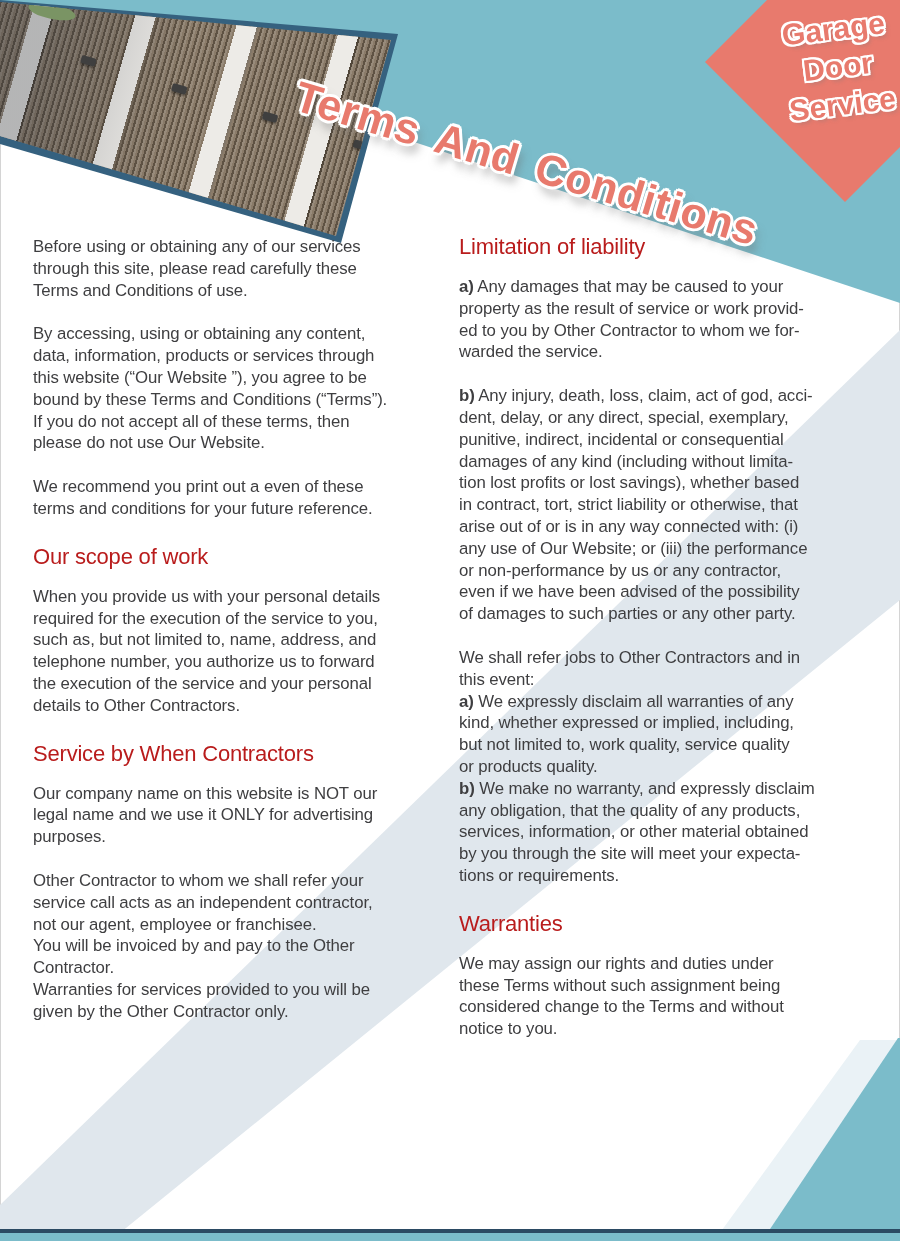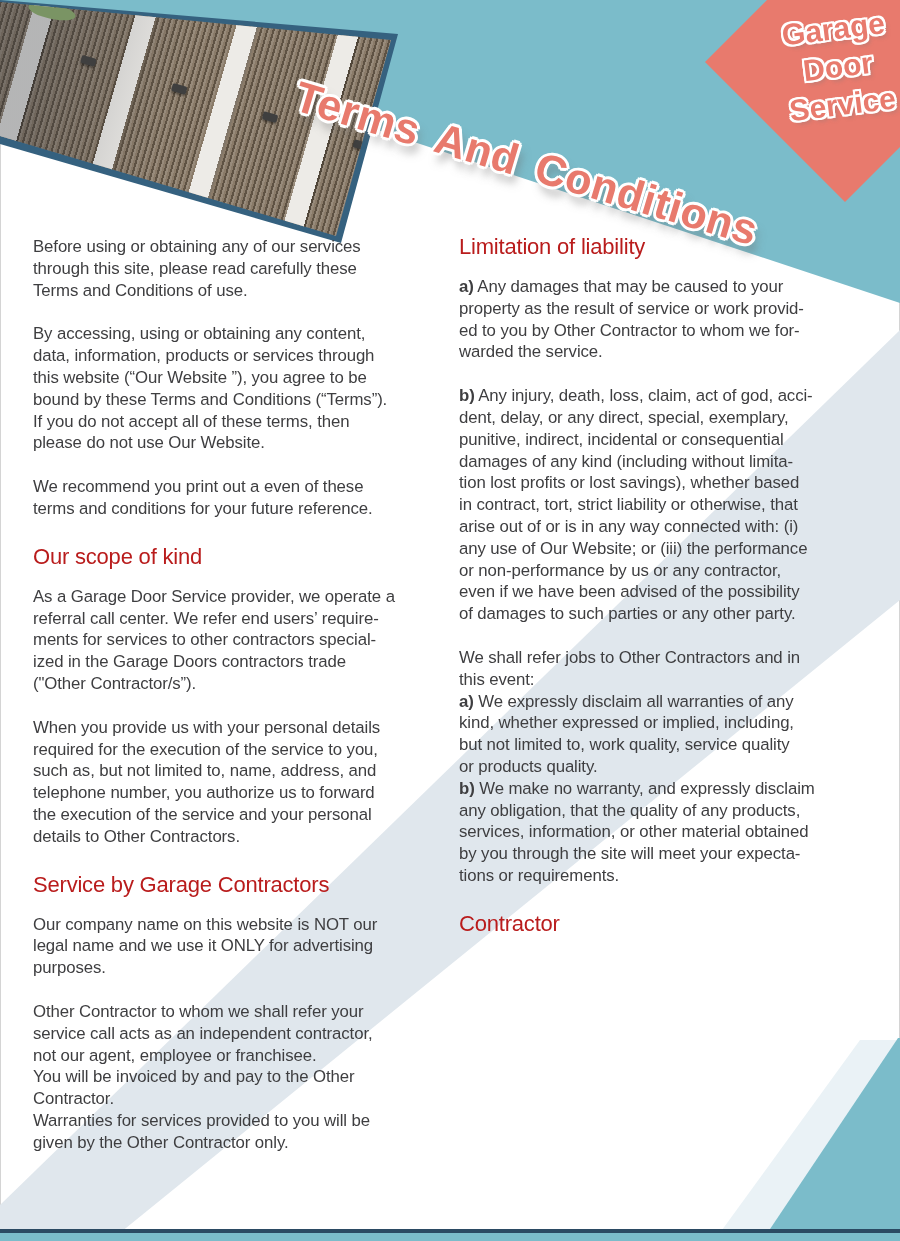--- a/index.html
+++ b/index.html
@@ -98,35 +98,30 @@
 Terms and Conditions of use.</p>
     <p>By accessing, using or obtaining any content,
 data, information, products or services through
 this website (“Our Website ”), you agree to be
 bound by these Terms and Conditions (“Terms”).
 If you do not accept all of these terms, then
 please do not use Our Website.</p>
     <p>We recommend you print out a even of these
 terms and conditions for your future reference.</p>
 
-    <h2>Our scope of kind</h2>
-    <p>As a Garage Door Service provider, we operate a
-referral call center. We refer end users’ require-
-ments for services to other contractors special-
-ized in the Garage Doors contractors trade
-("Other Contractor/s”).</p>
+    <h2>Our scope of work</h2>
 
     <p>When you provide us with your personal details
 required for the execution of the service to you,
 such as, but not limited to, name, address, and
 telephone number, you authorize us to forward
 the execution of the service and your personal
 details to Other Contractors.</p>
 
-    <h2>Service by Garage Contractors</h2>
+    <h2>Service by When Contractors</h2>
     <p>Our company name on this website is NOT our
 legal name and we use it ONLY for advertising
 purposes.</p>
     <p>Other Contractor to whom we shall refer your
 service call acts as an independent contractor,
 not our agent, employee or franchisee.
 You will be invoiced by and pay to the Other
 Contractor.
 Warranties for services provided to you will be
 given by the Other Contractor only.</p>
@@ -155,19 +150,23 @@
 </span><b>a)</b><span> We expressly disclaim all warranties of any
 kind, whether expressed or implied, including,
 but not limited to, work quality, service quality
 or products quality.
 </span><b>b)</b><span> We make no warranty, and expressly disclaim
 any obligation, that the quality of any products,
 services, information, or other material obtained
 by you through the site will meet your expecta-
 tions or requirements.</span></p>
 
-    <h2>Contractor</h2>
+    <h2>Warranties</h2>
+    <p>We may assign our rights and duties under
+these Terms without such assignment being
+considered change to the Terms and without
+notice to you.</p>
   </div>
 
   <div class="bottom-line"></div>
   <div class="bottom-teal-bar"></div>
 
 </div>
 
 </body></html>

